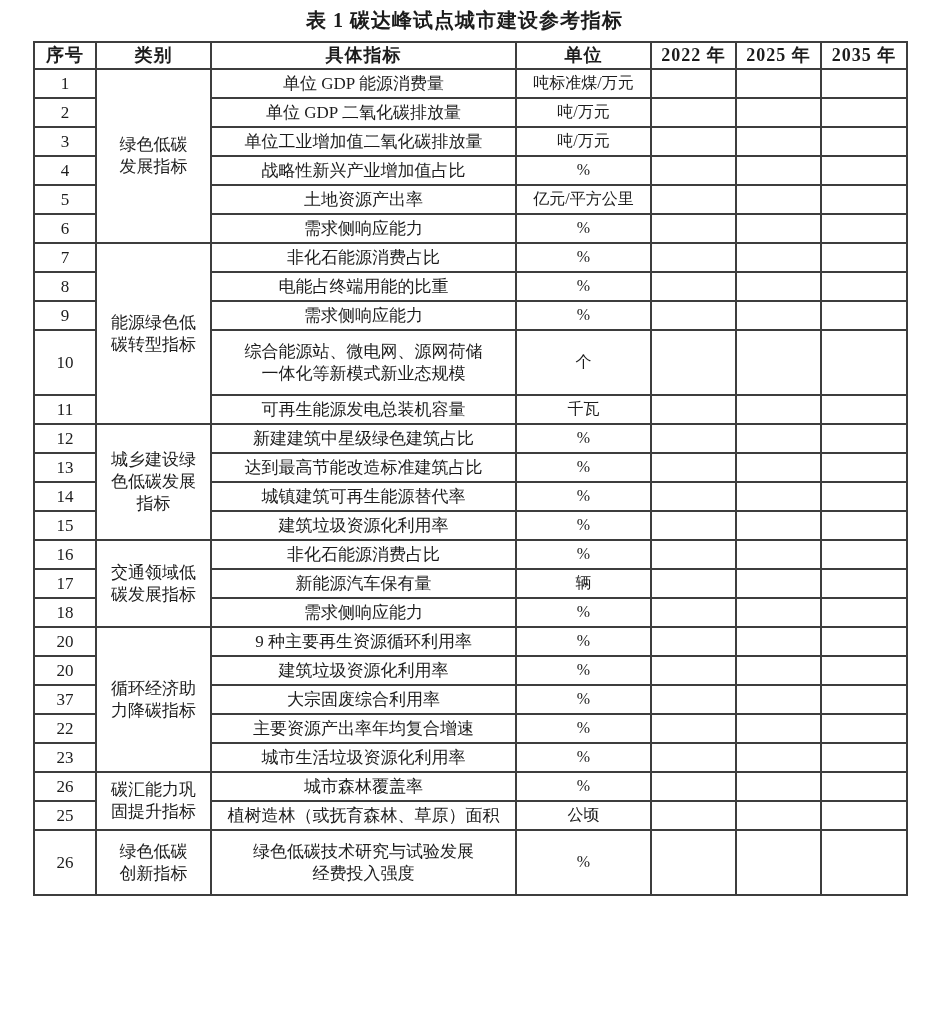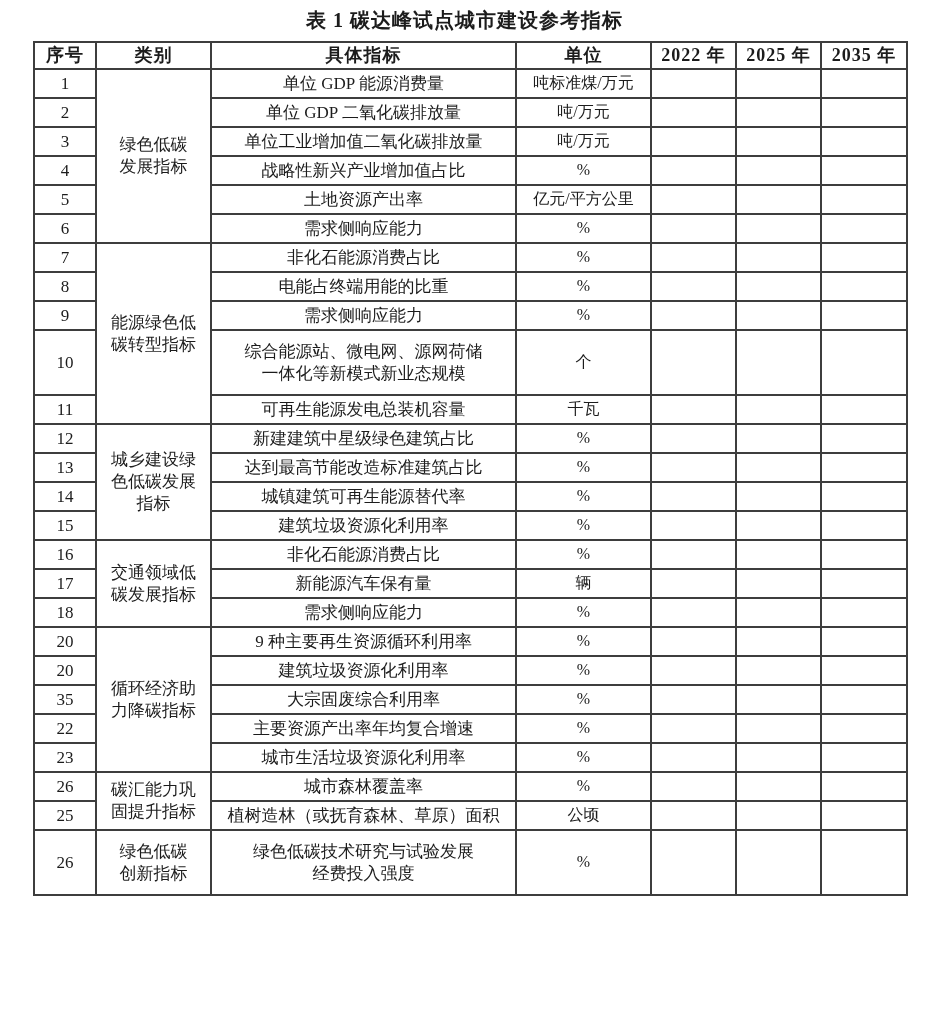--- a/index.html
+++ b/index.html
@@ -261,21 +261,21 @@
         </tr>
         <tr>
           <td class="row-no-cell">20</td>
           <td class="indicator-cell">建筑垃圾资源化利用率</td>
           <td class="unit-cell">%</td>
           <td class="year-cell"></td>
           <td class="year-cell"></td>
           <td class="year-cell"></td>
         </tr>
         <tr>
-          <td class="row-no-cell">35</td>
+          <td class="row-no-cell">37</td>
           <td class="indicator-cell">大宗固废综合利用率</td>
           <td class="unit-cell">%</td>
           <td class="year-cell"></td>
           <td class="year-cell"></td>
           <td class="year-cell"></td>
         </tr>
         <tr>
           <td class="row-no-cell">22</td>
           <td class="indicator-cell">主要资源产出率年均复合增速</td>
           <td class="unit-cell">%</td>

